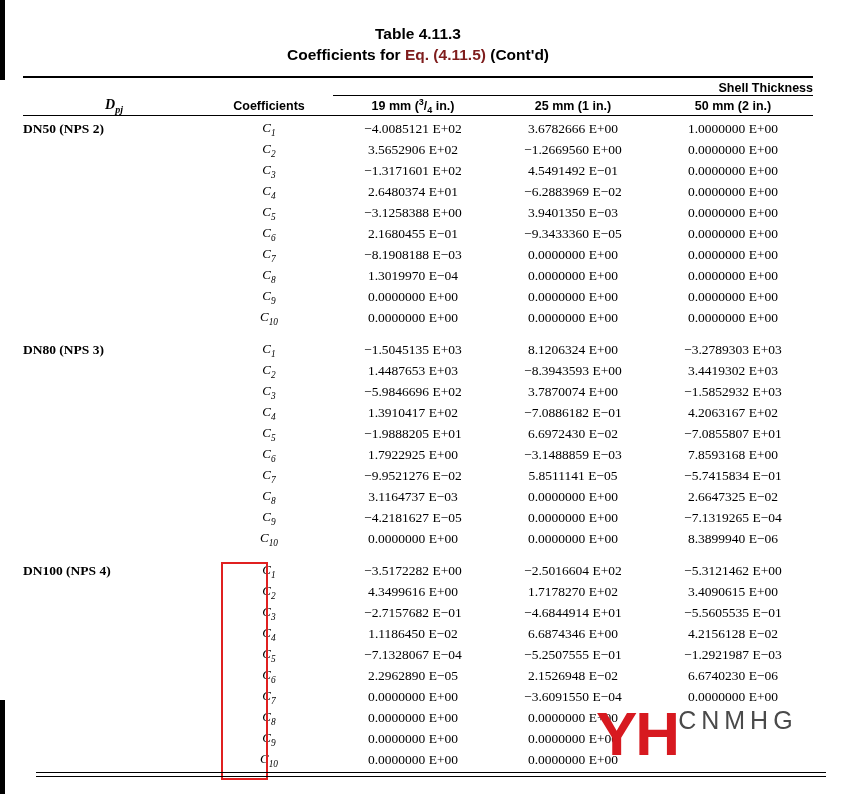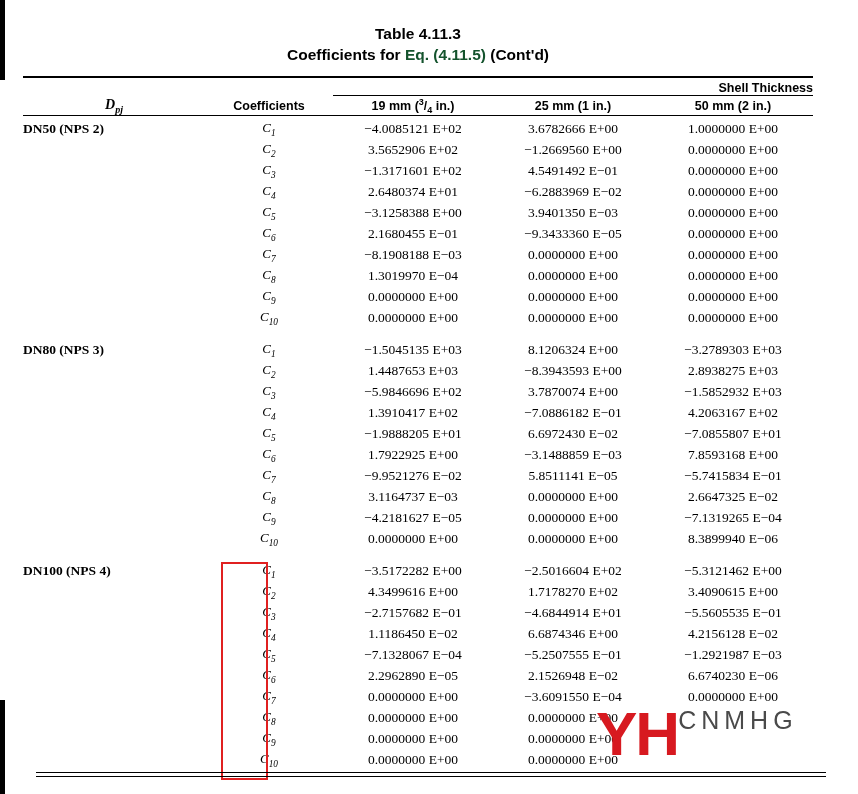--- a/index.html
+++ b/index.html
@@ -38,21 +38,21 @@
     margin-top: 16px;
   }
   .title-block {
     text-align: center;
     font-family: "Liberation Sans", sans-serif;
     font-weight: bold;
     font-size: 15.5px;
     line-height: 1.35;
   }
   .title-block .line2 { white-space: nowrap; }
-  .eq-link { color: #14532d; }
+  .eq-link { color: #7f1d1d; }
 
   table.main {
     border-collapse: collapse;
     width: 790px;
     margin-top: 10px;
     font-size: 13px;
   }
   table.main td, table.main th {
     padding: 0;
     vertical-align: middle;
@@ -301,21 +301,21 @@
             <td class="coef">C<span class="sub">1</span></td>
             <td class="val">−1.5045135 E+03</td>
             <td class="val">8.1206324 E+00</td>
             <td class="val">−3.2789303 E+03</td>
           </tr>
           <tr class="datarow">
             <td class="group-label"></td>
             <td class="coef">C<span class="sub">2</span></td>
             <td class="val">1.4487653 E+03</td>
             <td class="val">−8.3943593 E+00</td>
-            <td class="val">2.8938275 E+03</td>
+            <td class="val">3.4419302 E+03</td>
           </tr>
           <tr class="datarow">
             <td class="group-label"></td>
             <td class="coef">C<span class="sub">3</span></td>
             <td class="val">−5.9846696 E+02</td>
             <td class="val">3.7870074 E+00</td>
             <td class="val">−1.5852932 E+03</td>
           </tr>
           <tr class="datarow">
             <td class="group-label"></td>

